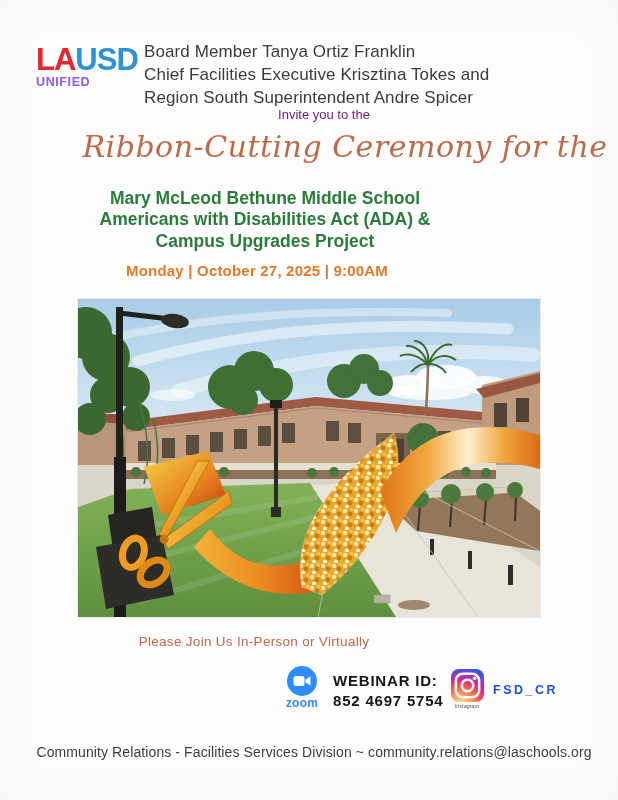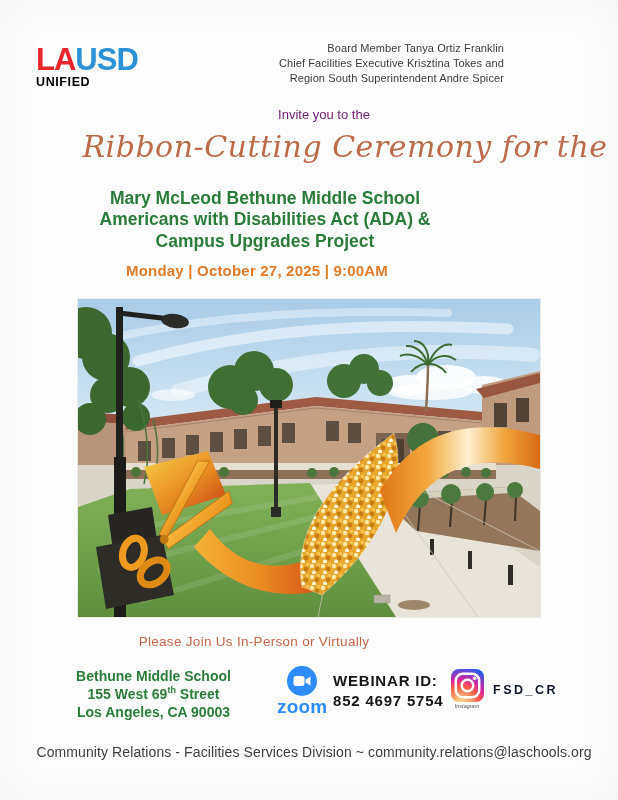--- a/index.html
+++ b/index.html
@@ -7,24 +7,24 @@
     position:relative; width:618px; height:800px; margin:0 auto;
     background:#fdfdfd; overflow:hidden;
     font-family:"Liberation Sans", sans-serif;
     box-shadow: inset 0 0 50px rgba(0,0,0,0.035);
   }
   
   .lausd { position:absolute; left:36px; top:44px; line-height:1; }
   .lausd-main { font-size:31px; font-weight:bold; letter-spacing:-1px; }
   .lausd-la { color:#e8272d; }
   .lausd-usd { color:#2c92d5; }
-  .lausd-unified { font-size:12.5px; font-weight:bold; color:#000000; letter-spacing:0.6px; margin-top:1px; }
-  
-  .officials { position:absolute; left:144px; top:41px; width:360px; text-align:right;
-    font-size:11px; color:#3b3b3b; line-height:1.35; letter-spacing:0.1px; }
+  .lausd-unified { font-size:12.5px; font-weight:bold; color:#8b5cf6; letter-spacing:0.6px; margin-top:1px; }
+  
+  .officials { position:absolute; left:144px; top:41px; width:360px; text-align:left;
+    font-size:17px; color:#3b3b3b; line-height:1.35; letter-spacing:0.1px; }
   .invite { position:absolute; left:144px; top:107px; width:360px; text-align:center;
     font-size:13px; color:#701a75; }
   
   .script-title { position:absolute; left:0; top:129px; width:618px; text-align:center;
     font-family:"DejaVu Serif", serif; font-style:italic; font-weight:normal;
     font-size:30px; color:#bb6b4a; letter-spacing:0.5px;padding-left:36px; }
   .event-title { position:absolute; left:0; top:188px; width:530px; text-align:center;
     font-size:17.5px; font-weight:bold; color:#2b7c3b; line-height:1.22; }
   .event-date { position:absolute; left:0; top:262px; width:514px; text-align:center;
     font-size:15px; font-weight:bold; color:#e07b2b; letter-spacing:0.2px; }
@@ -32,29 +32,29 @@
   .photo { position:absolute; left:78px; top:299px; width:462px; height:318px;
     outline:1px solid rgba(0,0,0,0.07); }
   .photo svg { display:block; }
   
   .join { position:absolute; left:0; top:634px; width:508px; text-align:center;
     font-size:13.5px; color:#c4684a; letter-spacing:0.3px; }
   .venue { position:absolute; left:36px; top:667px; width:235px; text-align:center;
     font-size:14px; font-weight:bold; color:#2b7c3b; line-height:1.3; }
   .venue sup { font-size:9px; }
   .zoom-block { position:absolute; left:277px; top:666px; width:50px; text-align:center; }
-  .zoom-word { color:#2d8cff; font-weight:bold; font-size:19px; margin-top:0px; letter-spacing:0.2px; }
+  .zoom-word { color:#2d8cff; font-weight:bold; font-size:12px; margin-top:0px; letter-spacing:0.2px; }
   .webinar { position:absolute; left:333px; top:671px; font-size:15px; font-weight:bold;
     color:#151515; letter-spacing:0.8px; line-height:1.35; }
   .insta-block { position:absolute; left:448px; top:669px; width:38px; text-align:center; }
   .insta-icon { width:33px; height:33px; border-radius:8px; margin:0 auto;
     background: radial-gradient(circle at 30% 110%, #fdf497 0%, #fd5949 45%, #d6249f 60%, #285AEB 90%); }
   .insta-caption { font-size:5.5px; color:#555; font-style:italic; margin-top:1px; }
   .handle { position:absolute; left:493px; top:683px; font-size:12.5px; font-weight:bold;
-    letter-spacing:2.5px; color:#0f172a; }
+    letter-spacing:2.5px; color:#1d4ed8; }
   .footer { position:absolute; left:0; top:744px; width:556px; text-align:center;
     font-size:14px; color:#3d3d3d; letter-spacing:0.1px;margin-left:36px; }
 </style>
 </head>
 <body>
 
 <div class="page">
 
   <div class="lausd">
     <div class="lausd-main"><span class="lausd-la">LA</span><span class="lausd-usd">USD</span></div>
@@ -282,25 +282,20 @@
         <path d="M3,-4 L28,-82 L38,-74 L13,0 Z" fill="url(#scis)" stroke="#b96f10" stroke-width="0.8"></path>
         <circle cx="4" cy="-5" r="4.5" fill="#c07a12"></circle>
         <ellipse cx="-13" cy="24" rx="10.5" ry="15" fill="none" stroke="#ef9b22" stroke-width="7" transform="rotate(-18 -13 24)"></ellipse>
         <ellipse cx="15" cy="28" rx="10.5" ry="15" fill="none" stroke="#de8a14" stroke-width="7" transform="rotate(16 15 28)"></ellipse>
       </g>
     </svg>
   </figure>
 
   <div class="join">Please Join Us In-Person or Virtually</div>
 
-  <div class="venue">
-    <div>Bethune Middle School</div>
-    <div><span>155 West 69</span><sup>th</sup><span> Street</span></div>
-    <div>Los Angeles, CA 90003</div>
-  </div>
 
   <div class="zoom-block">
     <svg width="30" height="30" viewBox="0 0 30 30" style="display:block;margin:0 auto">
       <circle cx="15" cy="15" r="15" fill="#2D8CFF"></circle>
       <rect x="6.5" y="10" width="11" height="10" rx="2.5" fill="#ffffff"></rect>
       <path d="M18.5 13.5 L23.5 10.5 L23.5 19.5 L18.5 16.5 Z" fill="#ffffff"></path>
     </svg>
     <div class="zoom-word">zoom</div>
   </div>
   <div class="webinar">

